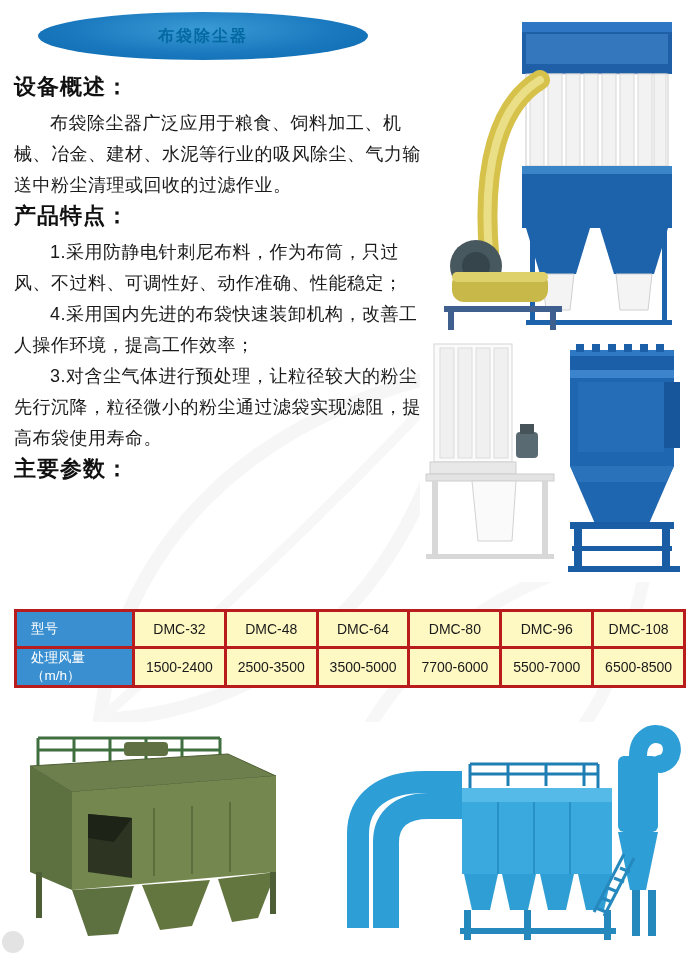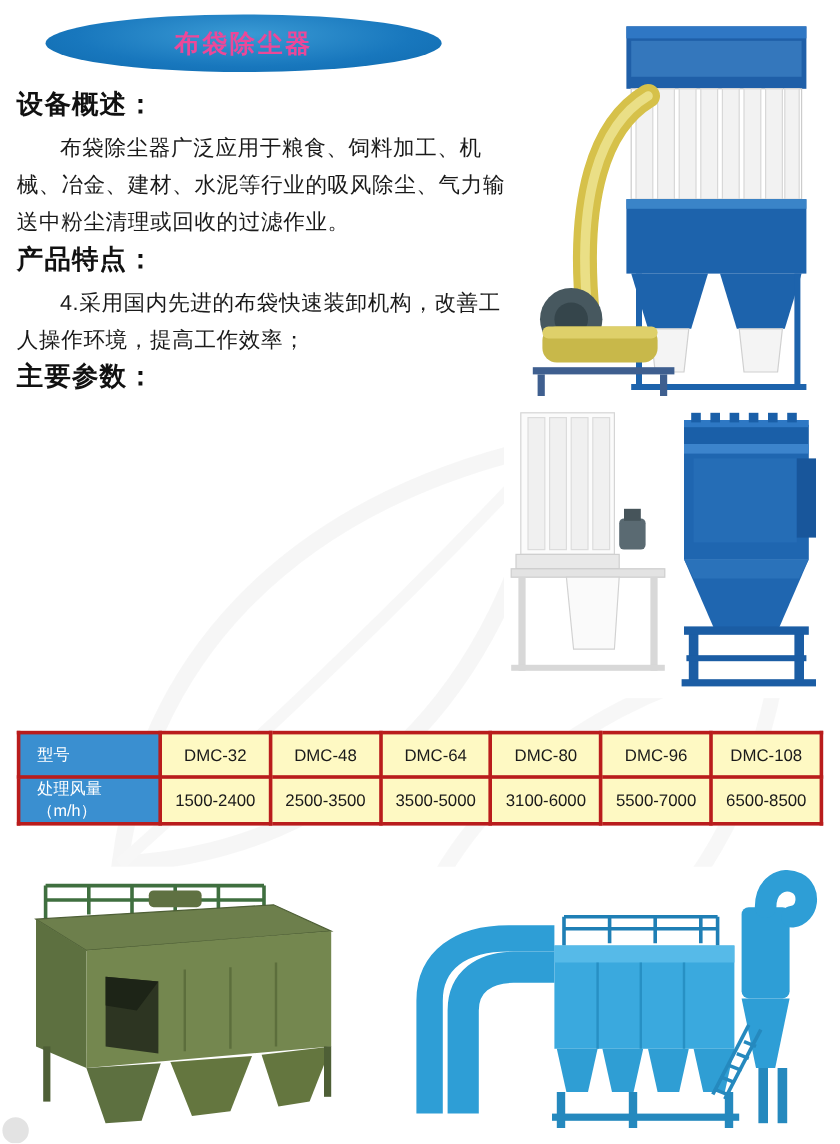--- a/index.html
+++ b/index.html
@@ -38,22 +38,22 @@
     border-radius: 50%;
     background: #1a7fc1;
     background: radial-gradient(ellipse at 50% 35%, #3a9ad4 0%, #1877bd 60%, #0f6aae 100%);
   }
   .title-text {
     position: absolute;
     inset: 0;
     display: flex;
     align-items: center;
     justify-content: center;
-    color: #ec4899;
-    font-size: 21px;
+    color: #0369a1;
+    font-size: 16px;
     font-weight: bold;
     letter-spacing: 2px;
   }
 
   
   .content {
     position: absolute;
     left: 14px; top: 72px;
     width: 412px;
   }
@@ -146,21 +146,23 @@
     <div class="title-ellipse"></div>
     <div class="title-text">布袋除尘器</div>
   </div>
 
   <div class="content">
 
     <h2 class="sec sec-overview">设备概述：</h2>
     <p class="para">布袋除尘器广泛应用于粮食、饲料加工、机械、冶金、建材、水泥等行业的吸风除尘、气力输送中粉尘清理或回收的过滤作业。</p>
 
     <h2 class="sec sec-features">产品特点：</h2>
+    <p class="para item">1.采用防静电针刺尼布料，作为布筒，只过风、不过料、可调性好、动作准确、性能稳定；</p>
     <p class="para item">4.采用国内先进的布袋快速装卸机构，改善工人操作环境，提高工作效率；</p>
+    <p class="para item">3.对含尘气体进行预处理，让粒径较大的粉尘先行沉降，粒径微小的粉尘通过滤袋实现滤阻，提高布袋使用寿命。</p>
 
     <h2 class="sec sec-params">主要参数：</h2>
   </div>
 
   <div class="table-wrap">
     <table class="params">
       <tbody>
           <tr>
         <th class="rowhead">型号</th>
         <td>DMC-32</td>
@@ -168,21 +170,21 @@
         <td>DMC-64</td>
         <td>DMC-80</td>
         <td>DMC-96</td>
         <td>DMC-108</td>
       </tr>
       <tr>
         <th class="rowhead">处理风量（m/h）</th>
         <td>1500-2400</td>
         <td>2500-3500</td>
         <td>3500-5000</td>
-        <td>3100-6000</td>
+        <td>7700-6000</td>
         <td>5500-7000</td>
         <td>6500-8500</td>
       </tr>
     </tbody>
       </table>
   </div>
 
   <svg class="photo ph-top" viewBox="0 0 258 318">
     <rect x="0" y="0" width="258" height="318" fill="#ffffff"></rect>
 

